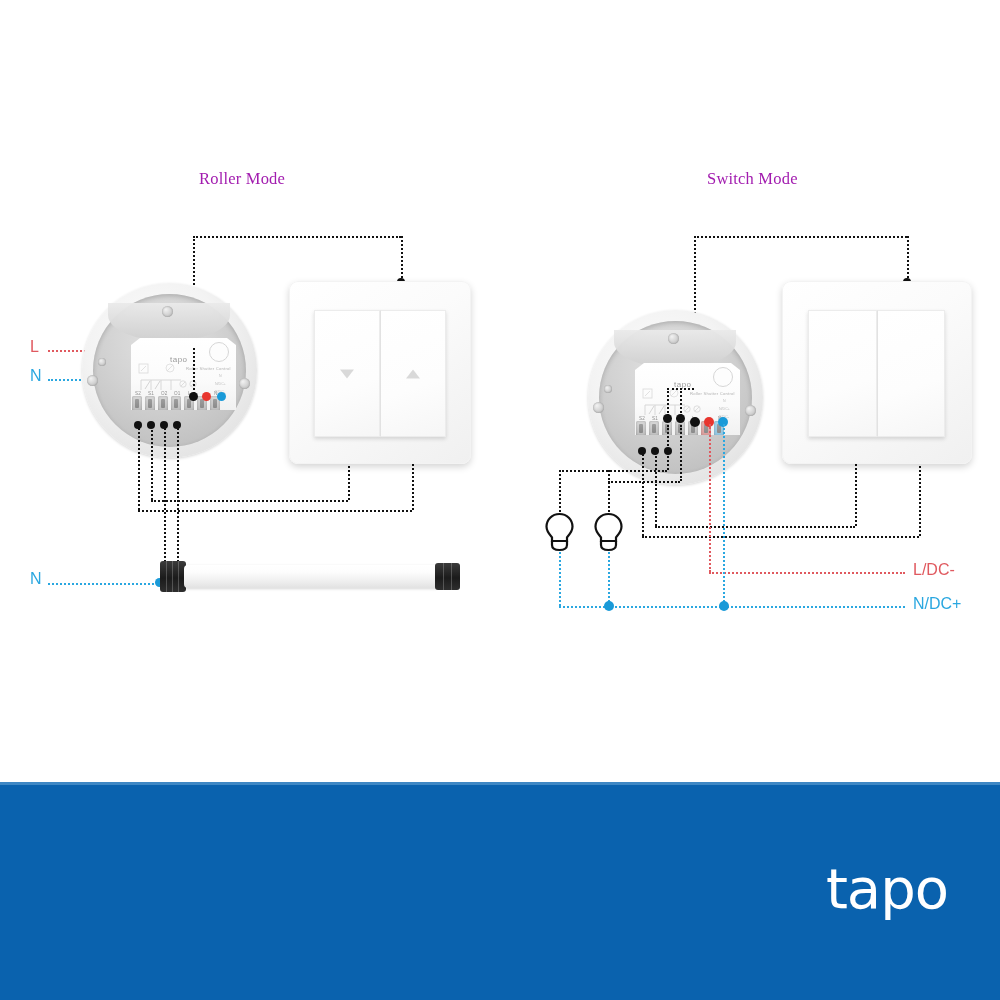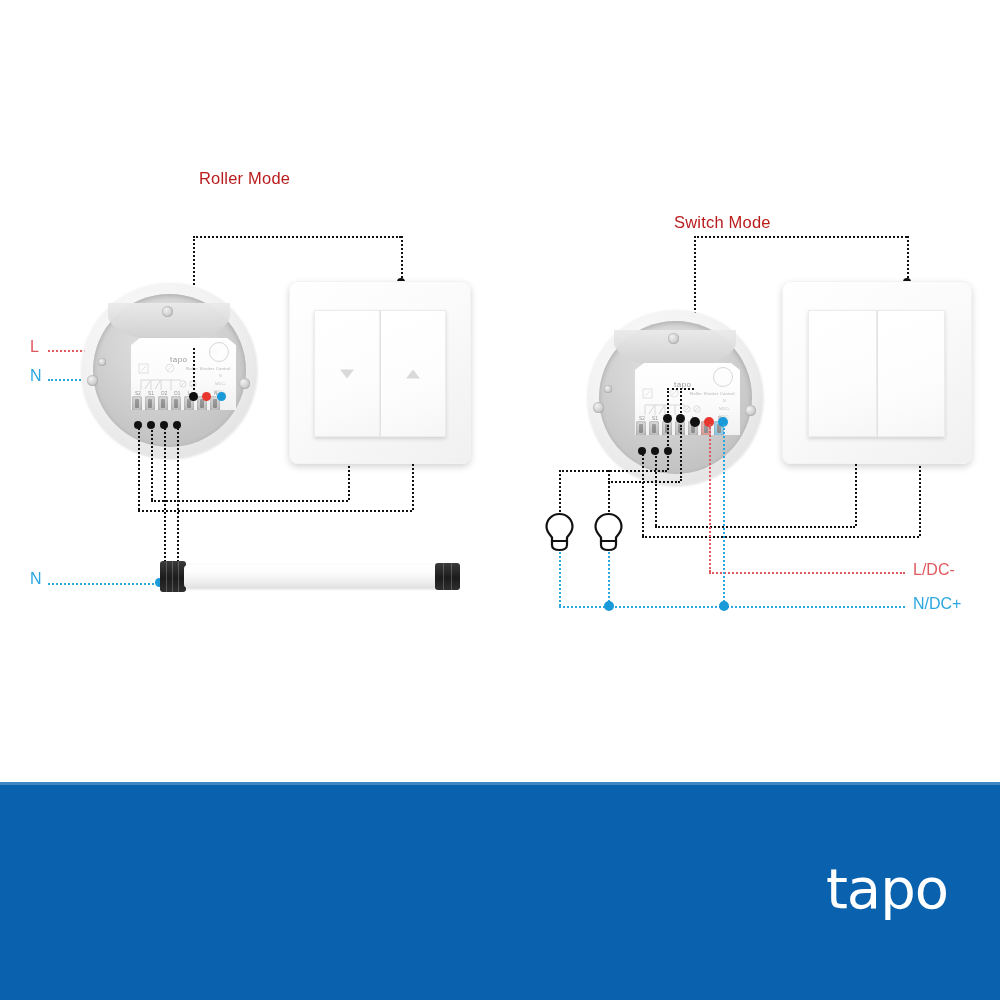--- a/index.html
+++ b/index.html
@@ -12,24 +12,24 @@
   }
   #root{position:relative;width:1000px;height:1000px;}
 
   
   .abs{position:absolute;}
 
   
   .mode-title{
     position:absolute;
     font-size:16.5px;
-    color:#b91c1c;
+    color:#a21caf;
     letter-spacing:.2px;
     white-space:nowrap;
-    font-family:Liberation Sans, sans-serif;
+    font-family:Liberation Serif, serif;
     text-align:right;
   }
 
   
   .wire-h{position:absolute;height:0;border-top:2px dotted #111;}
   .wire-v{position:absolute;width:0;border-left:2px dotted #111;}
   .wire-h.red{border-top-color:#e0595f;}
   .wire-v.red{border-left-color:#e0595f;}
   .wire-h.blue{border-top-color:#2aa7e0;}
   .wire-v.blue{border-left-color:#2aa7e0;}
@@ -165,21 +165,21 @@
     color:#ffffff;font-size:56px;letter-spacing:-1px;
     font-family:"DejaVu Sans", sans-serif;
   }
 </style>
 </head>
 <body>
 
 <div id="root">
 
   <div class="mode-title" style="left:199px;top:169px;">Roller Mode</div>
-  <div class="mode-title" style="left:674px;top:169px;margin-top:44px;">Switch Mode</div>
+  <div class="mode-title" style="left:707px;top:169px;">Switch Mode</div>
 
   <div class="abs" style="left:0;top:0;width:500px;height:780px;">
 
     <div class="wire-v" style="left:193px;top:236px;height:112px;"></div>
     <div class="wire-h" style="left:193px;top:236px;width:208px;"></div>
     <div class="wire-v" style="left:401px;top:236px;height:46px;"></div>
     <div class="node" style="left:397px;top:278px;width:8px;height:8px;"></div>
 
     <div class="lbl red" style="left:30px;top:338px;">L</div>
     <div class="wire-h red" style="left:48px;top:350px;width:158px;"></div>

